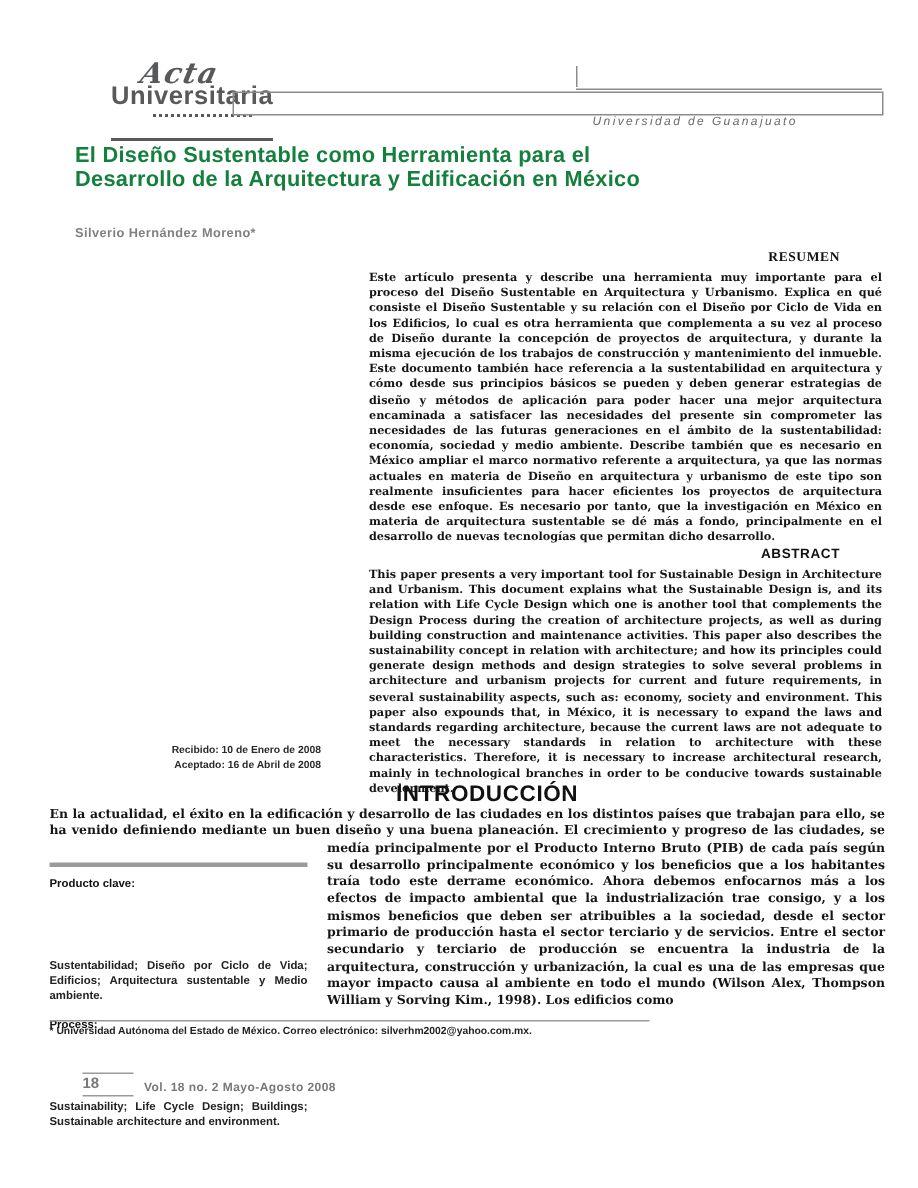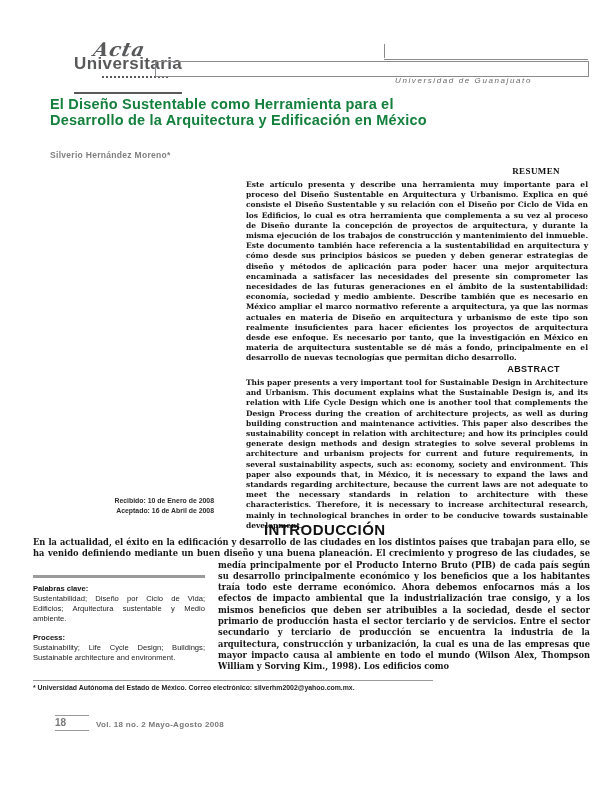--- a/index.html
+++ b/index.html
@@ -39,21 +39,21 @@
   
   .intro-head{position:absolute;left:264px;top:521px;font-size:15px;font-weight:bold;
         letter-spacing:.4px;color:#111;}
   .intro-wrap{position:absolute;left:33px;top:537px;width:557px;text-align:justify;
         font-family:"DejaVu Serif",serif;font-weight:bold;font-size:8.3px;line-height:11.3px;color:#151515;}
   .intro-spacer{float:left;width:0;height:24px;}
   .sidebar{float:left;clear:left;width:172px;height:118px;padding-right:13px;
         font-family:"Liberation Sans",sans-serif;text-align:left;}
   .sidebar-rule{margin-top:14px;border-top:3px solid #9b9b9d;margin-bottom:6px;}
   .kw-label{font-size:7.6px;font-weight:bold;line-height:10px;color:#111;}
-  .kw-text{font-size:7.6px;font-weight:normal;line-height:10px;color:#222;margin-bottom:9px;text-align:justify;}
+  .kw-text{font-size:7.6px;font-weight:bold;line-height:10px;color:#222;margin-bottom:9px;text-align:justify;margin-top:45px;}
 
   
   .footnote-rule{position:absolute;left:33px;top:680px;width:400px;height:1px;background:#9a9a9c;}
   .footnote{position:absolute;left:33px;top:684px;width:460px;font-size:6.9px;font-weight:bold;color:#222;}
   .pageno{position:absolute;left:55px;top:715px;width:34px;
         font-size:10px;font-weight:bold;color:#77787a;
         border-top:1px solid #9a9a9c;border-bottom:1px solid #9a9a9c;padding:1px 0 2px 0;}
   .volinfo{position:absolute;left:96px;top:720px;font-size:8px;font-weight:bold;
         color:#77787a;letter-spacing:.3px;}
 </style>
@@ -84,21 +84,21 @@
   <div class="dates">
     <div>Recibido: 10 de Enero de 2008</div>
     <div>Aceptado: 16 de Abril de 2008</div>
   </div>
 
   <div class="intro-head">INTRODUCCIÓN</div>
   <div class="intro-wrap">
     <div class="intro-spacer"></div>
     <div class="sidebar">
       <div class="sidebar-rule"></div>
-      <div class="kw-label">Palabras clave:</div>
+      <div class="kw-label">Producto clave:</div>
       <div class="kw-text">Sustentabilidad; Diseño por Ciclo de Vida; Edificios; Arquitectura sustentable y Medio ambiente.</div>
       <div class="kw-label">Process:</div>
       <div class="kw-text">Sustainability; Life Cycle Design; Buildings; Sustainable architecture and environment.</div>
     </div>
     <span>En la actualidad, el éxito en la edificación y desarrollo de las ciudades en los distintos países que trabajan para ello, se ha venido definiendo mediante un buen diseño y una buena planeación. El crecimiento y progreso de las ciudades, se medía principalmente por el Producto Interno Bruto (PIB) de cada país según su desarrollo principalmente económico y los beneficios que a los habitantes traía todo este derrame económico. Ahora debemos enfocarnos más a los efectos de impacto ambiental que la industrialización trae consigo, y a los mismos beneficios que deben ser atribuibles a la sociedad, desde el sector primario de producción hasta el sector terciario y de servicios. Entre el sector secundario y terciario de producción se encuentra la industria de la arquitectura, construcción y urbanización, la cual es una de las empresas que mayor impacto causa al ambiente en todo el mundo (Wilson Alex, Thompson William y Sorving Kim., 1998). Los edificios como</span>
   </div>
 
   <div class="footnote-rule"></div>
   <div class="footnote">* Universidad Autónoma del Estado de México. Correo electrónico: silverhm2002@yahoo.com.mx.</div>
 

